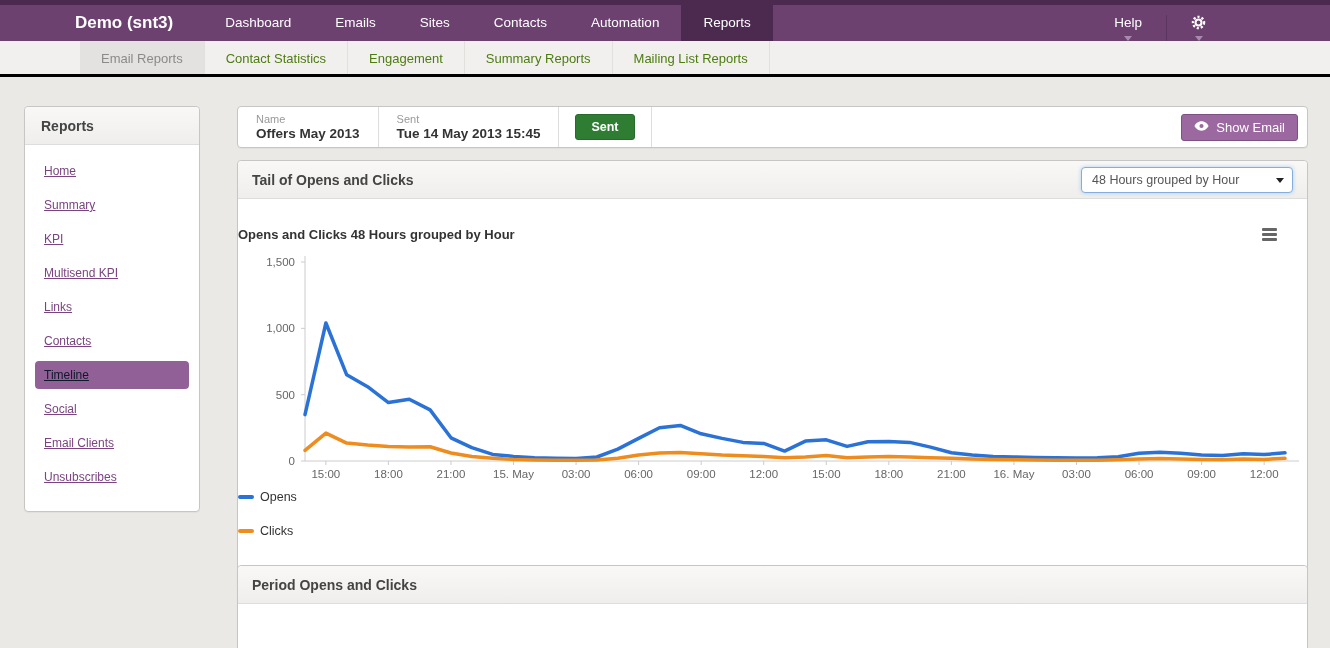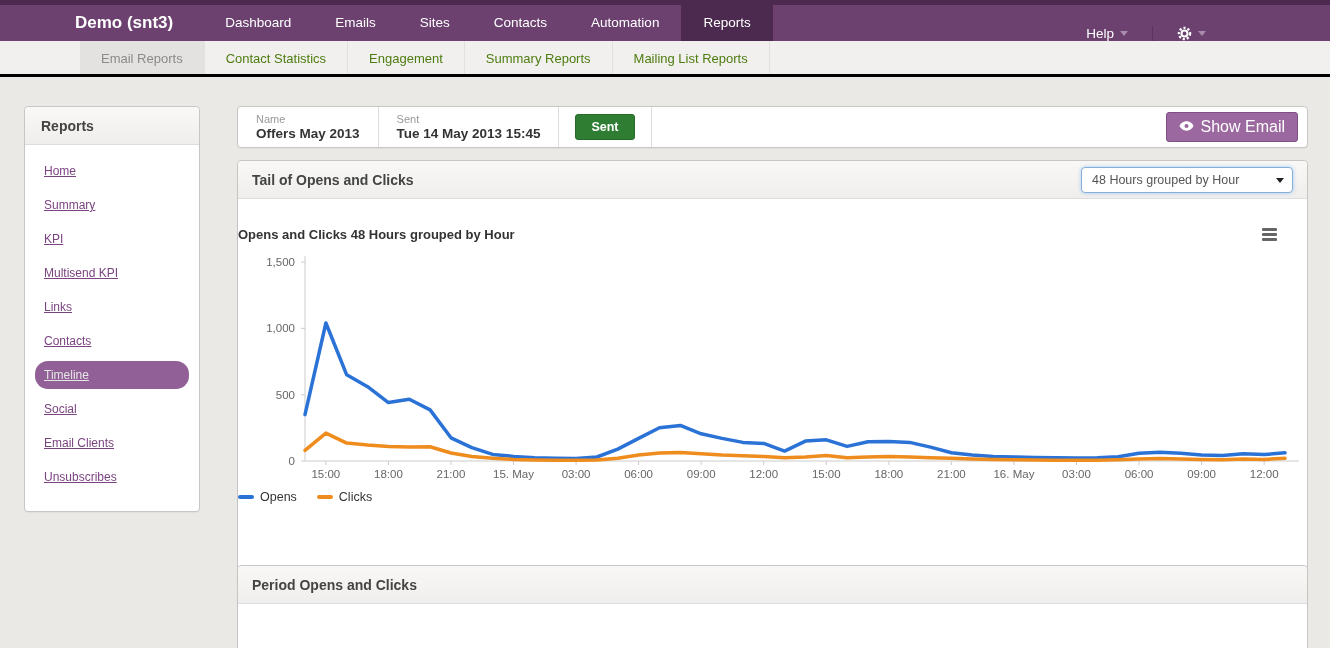--- a/index.html
+++ b/index.html
@@ -7,21 +7,21 @@
   body { font-family:"Liberation Sans","DejaVu Sans",sans-serif; background:#eae9e6; position:relative; }
 
   
   .topnav { position:absolute; left:0; top:0; width:1330px; height:41px;
     background:linear-gradient(180deg,#4c2a50 0,#4c2a50 5px,#6c4170 5px); display:flex; align-items:flex-end; }
   .brand { color:#fff; font-size:17px; font-weight:bold; line-height:36px; padding-top:5px; margin-left:75px; margin-right:30px; white-space:nowrap; }
   .topnav-items { display:flex; align-items:stretch; }
   .topnav-item { color:#fff; font-size:13.5px; line-height:36px; padding:5px 22px 0 22px; cursor:pointer; white-space:nowrap; }
   .topnav-item.active { background:#4c2a50; }
   .topnav-right { margin-left:auto; display:flex; align-items:stretch; margin-right:100px; }
-  .nav-util { display:flex; align-items:center; gap:6px; padding:5px 24px 0 24px; color:#fff; font-size:13.5px; cursor:pointer; }
+  .nav-util { display:flex; align-items:center; gap:6px; padding:5px 24px 0 24px; color:#fff; font-size:13.5px; cursor:pointer;flex-direction:column; }
   .nav-divider { width:1px; background:#5a3560; margin-top:5px; }
   .caret-down { width:0; height:0; border-left:4px solid transparent; border-right:4px solid transparent; border-top:5px solid #a98bad; }
 
   
   .tabbar { position:absolute; left:0; top:41px; width:1330px; height:36px; background:#f1f0ee; border-bottom:3px solid #000000; display:flex; }
   .tabbar-spacer { width:80px; }
   .tab { font-size:13px; color:#4d7c0f; line-height:36px; padding:0 21px; cursor:pointer; border-right:1px solid #e2e0dd; white-space:nowrap; }
   .tab:first-of-type { border-left:1px solid #e2e0dd; }
   .tab.active { background:#e4e2e0; color:#8a8a8a; }
 
@@ -29,51 +29,51 @@
   .panel { background:#fff; border:1px solid #c8c6c4; border-radius:4px; box-shadow:0 1px 1px rgba(0,0,0,.04); }
   .panel-header { height:38px; background:linear-gradient(180deg,#f9f8f7,#efeeec); border-bottom:1px solid #ddd;
     border-radius:4px 4px 0 0; display:flex; align-items:center; justify-content:space-between; padding:0 14px; }
   .panel-title { font-size:14px; font-weight:bold; color:#444; }
 
   
   .sidebar { position:absolute; left:24px; top:106px; width:176px; }
   .sidebar .panel-header { justify-content:flex-start; padding:0 16px; }
   .side-list { padding:12px 0 14px 0; }
   .side-item { margin:0 10px 6px 10px; padding:7px 9px; font-size:12px; color:#7a4480; border-radius:4px; cursor:pointer;text-decoration:underline; }
-  .side-item.active { background:#916097; color:#e5e5e5;border-radius:13px; }
+  .side-item.active { background:#916097; color:#0f172a; }
 
   
   .main { position:absolute; left:237px; top:106px; width:1071px; }
 
   
   .infobar { position:absolute; left:0; top:0; width:1071px; height:42px; display:flex; align-items:center; }
   .meta-block { padding:0 18px; line-height:1.15; white-space:nowrap; }
   .meta-label { font-size:11px; color:#999; }
   .meta-value { font-size:13.5px; font-weight:bold; color:#333; }
   .v-div { width:1px; align-self:stretch; background:#ddd; }
   .badge-sent { margin:0 16px; background:#2e7d33; border:1px solid #266b2b; border-radius:3px; color:#fff;
     font-size:12.5px; font-weight:bold; padding:5px 15px; cursor:pointer; }
   .infobar-spacer { flex:1; }
   .btn-purple { display:flex; align-items:center; gap:7px; background:#9b68a0; border:1px solid #7e5184; border-radius:3px;
-    color:#fff; font-size:16px; padding:5px 12px; margin-left:0; cursor:pointer; white-space:nowrap; }
+    color:#fff; font-size:13px; padding:5px 12px; margin-left:0; cursor:pointer; white-space:nowrap; }
   .btn-purple:last-child { margin-right:9px; }
   .btn-icon { display:inline-flex; width:15px; height:15px; }
 
   
   .chart-panel { position:absolute; left:0; top:54px; width:1071px; height:480px; }
   .select-box { position:relative; width:212px; height:26px; background:#fff; border:1px solid #86aedd; border-radius:4px;
     box-shadow:0 0 4px rgba(82,168,236,.45); font-size:12.5px; color:#555; line-height:24px; padding:0 22px 0 10px; cursor:pointer; white-space:nowrap; }
   .select-caret { position:absolute; right:8px; top:10px; width:0; height:0;
     border-left:4px solid transparent; border-right:4px solid transparent; border-top:5px solid #222; }
   .chart-body { position:relative; height:333px; }
   .chart-title { position:absolute; top:28px; left:0; width:100%; text-align:left; font-size:13px; font-weight:bold; color:#333; }
   .chart-menu { position:absolute; top:29px; right:30px; width:15px; cursor:pointer; }
   .chart-menu span { display:block; height:3px; background:#666; border-radius:1px; margin-bottom:2px; }
   #chart-svg { position:absolute; top:50px; left:0; }
-  .legend { position:absolute; top:291px; left:0; width:100%; display:flex; gap:20px; }
+  .legend { position:absolute; top:291px; left:0; width:100%; display:flex; justify-content:center; gap:20px;flex-direction:column; }
   .legend-item { display:flex; align-items:center; gap:6px; cursor:pointer; }
   .legend-dash { width:16px; height:4px; border-radius:2px; }
   .legend-label { font-size:12.5px; color:#333; }
 
   
   .period-panel { position:absolute; left:0; top:459px; width:1071px; height:200px; }
   .period-body { position:relative; height:160px; }
 </style>
 </head>
 <body>

